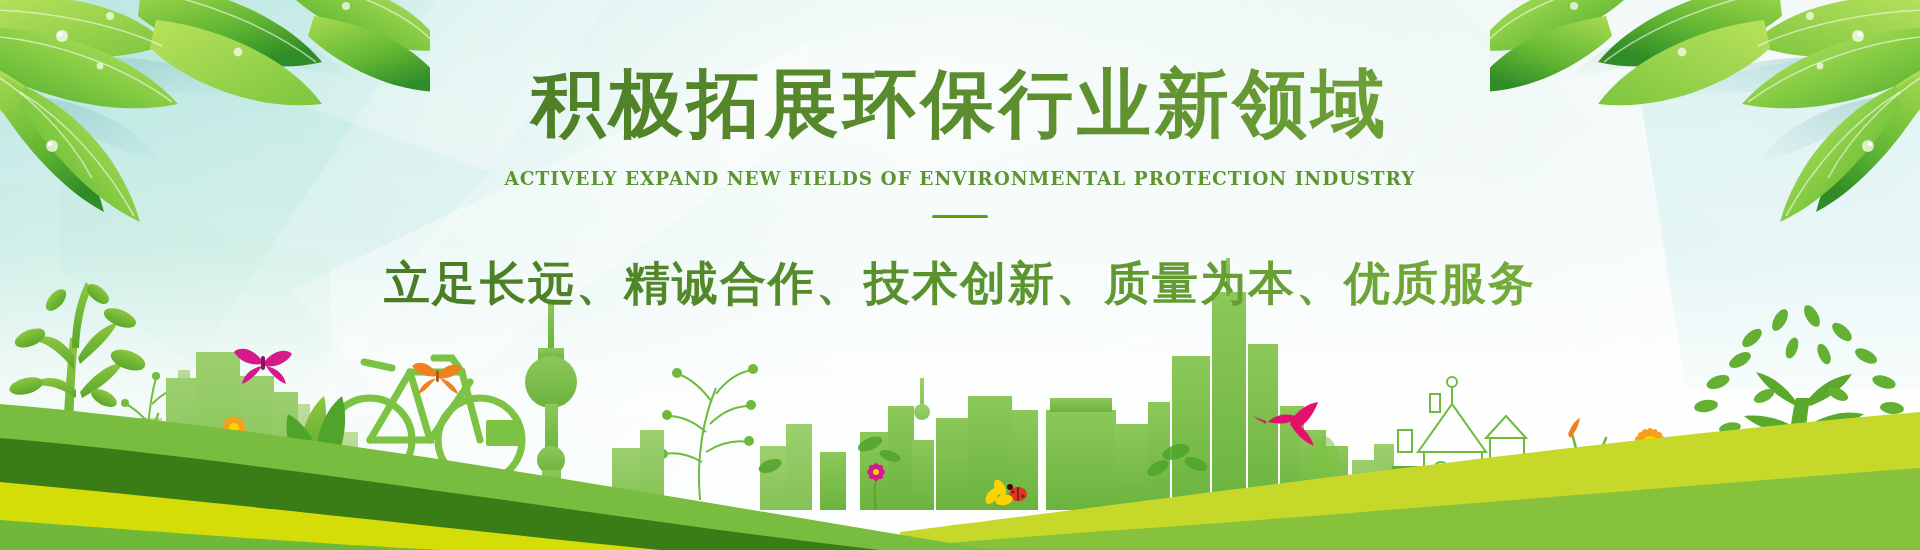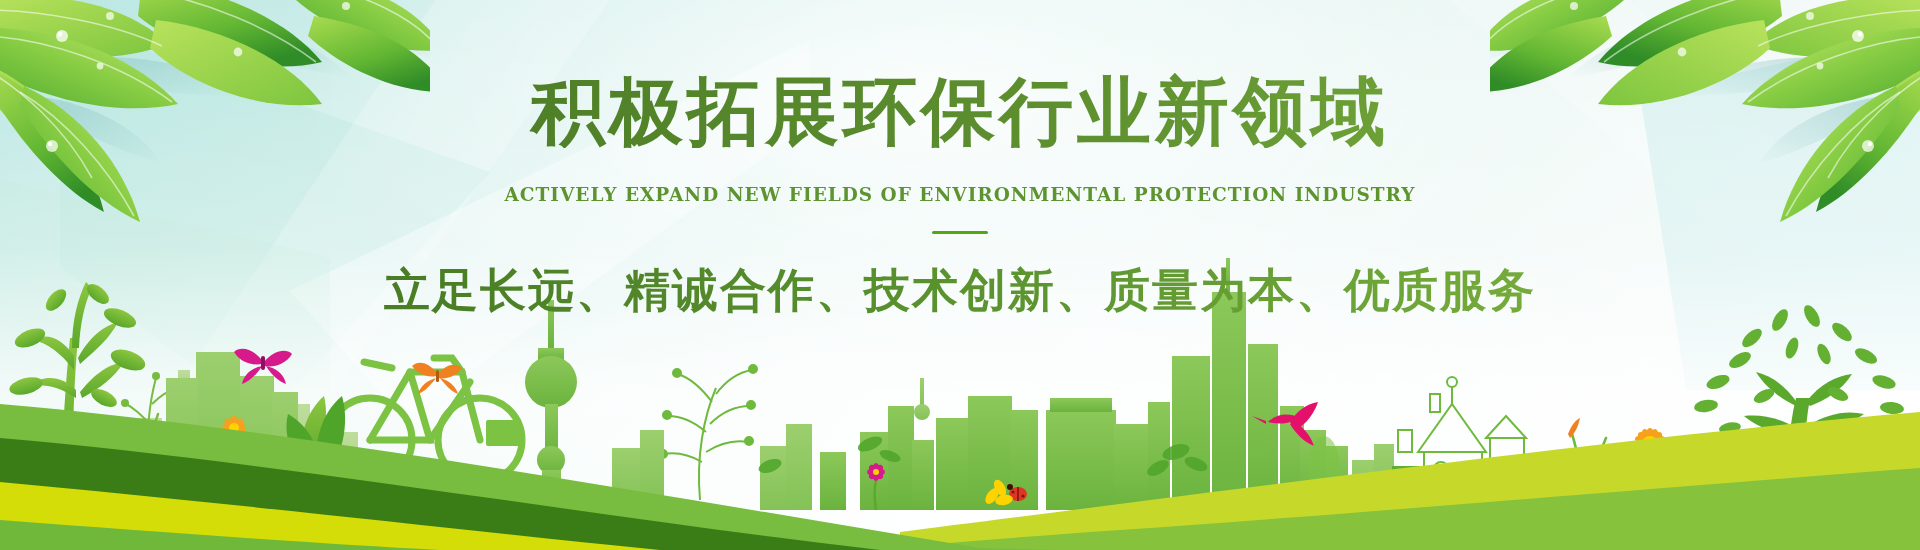--- a/index.html
+++ b/index.html
@@ -26,38 +26,38 @@
   .f1{left:150px;top:0;width:460px;height:430px;clip-path:polygon(0 100%,62% 0,100% 0,34% 100%);}
   .f2{left:60px;top:20px;width:430px;height:400px;clip-path:polygon(0 0,100% 38%,48% 100%,0 62%);background:rgba(168,225,215,.30);}
   .f3{left:290px;top:40px;width:520px;height:380px;clip-path:polygon(0 66%,100% 0,100% 22%,22% 100%);background:rgba(255,255,255,.40);}
   .f4{left:1450px;top:0;width:470px;height:400px;clip-path:polygon(100% 100%,0 0,38% 0,100% 70%);background:rgba(255,255,255,.20);}
   .f5{left:1640px;top:30px;width:290px;height:360px;clip-path:polygon(0 18%,100% 0,100% 100%,16% 100%);background:rgba(150,220,222,.26);}
   .f6{left:0;top:180px;width:330px;height:300px;clip-path:polygon(0 0,100% 26%,100% 100%,0 100%);background:rgba(190,232,210,.24);}
 
   
   .copy{position:absolute;left:0;top:0;width:1920px;text-align:center;z-index:40;}
   .headline{
-    margin:16px;padding-top:58px;
+    margin:8px;padding-top:58px;
     font-family:"DejaVu Serif","Liberation Serif",serif;
     font-weight:bold;font-size:74px;letter-spacing:4px;line-height:1;
     background:linear-gradient(100deg,#4a7a26 0%,#4f8028 28%,#5f9130 58%,#79ae3c 86%,#8cbb46 100%);
     -webkit-background-clip:text;background-clip:text;color:transparent;
     -webkit-text-fill-color:transparent;
   }
   .subline{
     margin:4px;padding-top:20px;
     font-family:"DejaVu Serif","Liberation Serif",serif;
     font-weight:bold;font-size:18.5px;letter-spacing:1.0px;
     color:#5d9430;
   }
   .divider{
     width:56px;height:3px;margin:26px auto 0;background:#56a515;border-radius:2px;
   }
   .slogan{
-    margin:0;padding-top:26px;
+    margin:9px;padding-top:26px;
     font-family:"DejaVu Serif","Liberation Serif",serif;
     font-weight:bold;font-size:46px;letter-spacing:2px;
     background:linear-gradient(100deg,#3f6f1e 0%,#4b7f25 24%,#5d9630 55%,#77ad3b 82%,#8dbe47 100%);
     -webkit-background-clip:text;background-clip:text;color:transparent;
     -webkit-text-fill-color:transparent;
   }
 
   
   .layer{position:absolute;left:0;bottom:0;width:1920px;height:550px;}
   .sv{position:absolute;left:0;top:0;width:1920px;height:550px;}

